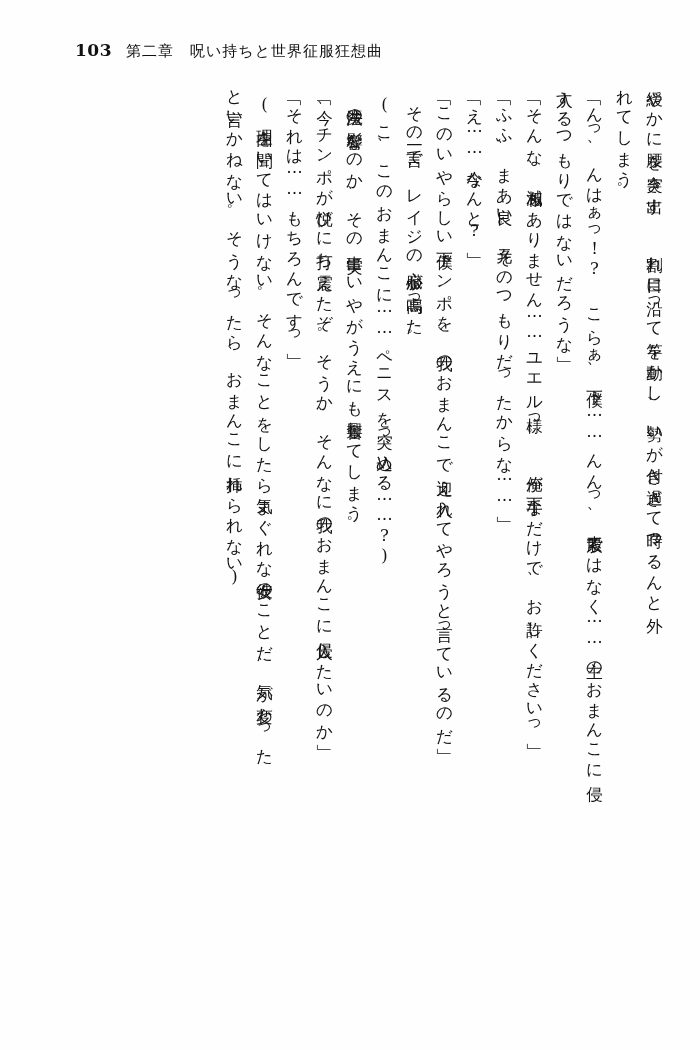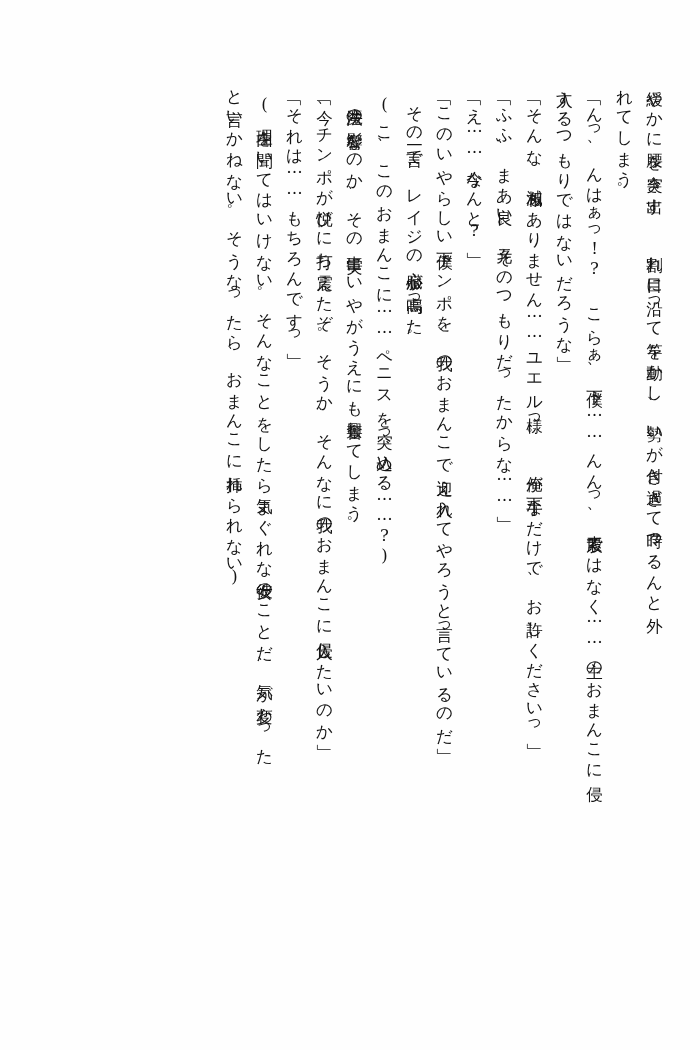--- a/index.html
+++ b/index.html
@@ -79,20 +79,24 @@
   }
   .line.indent {
     padding-top: 17px;
   }
 </style>
 </head>
 <body>
 
 <div id="page">
 
+  <div id="header">
+    <span id="page-number">103</span>
+    <span id="chapter-title">第二章　呪い持ちと世界征服狂想曲</span>
+  </div>
 
   <div id="body-text">
       <div class="line">緩やかに腰を突き出す。　割れ目に沿って竿を動かし、勢いが付き過ぎて時々つるんと外</div>
       <div class="line">れてしまう。</div>
       <div class="line indent">「んっ、んはぁっ!?　こらぁ、下僕ぅ……んんっ、素股ではなく……主のおまんこに侵</div>
       <div class="line">入するつもりではないだろうな」</div>
       <div class="line indent">「そんな、滅相もありません……ユエル様っ。　俺が下手なだけで、お許しくださいっ」</div>
       <div class="line indent">「ふふ、まあ良い。元々そのつもりだったからな……」</div>
       <div class="line indent">「え……今なんと?」</div>
       <div class="line indent">「このいやらしい下僕チンポを、我のおまんこで迎え入れてやろうと言っているのだ」</div>

